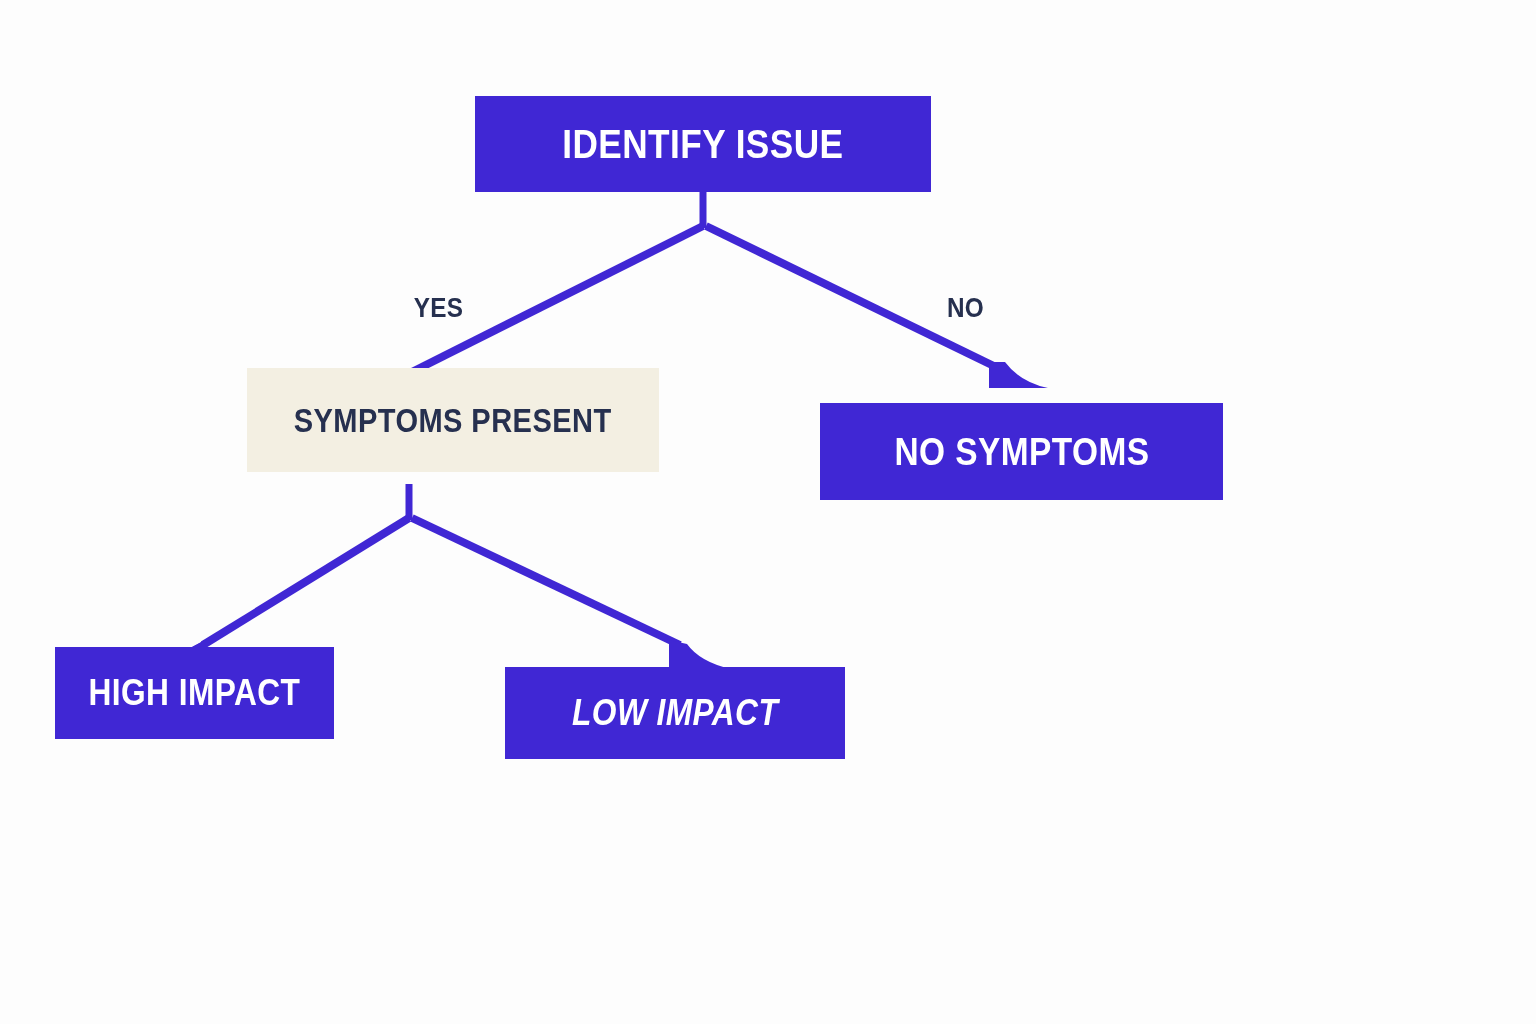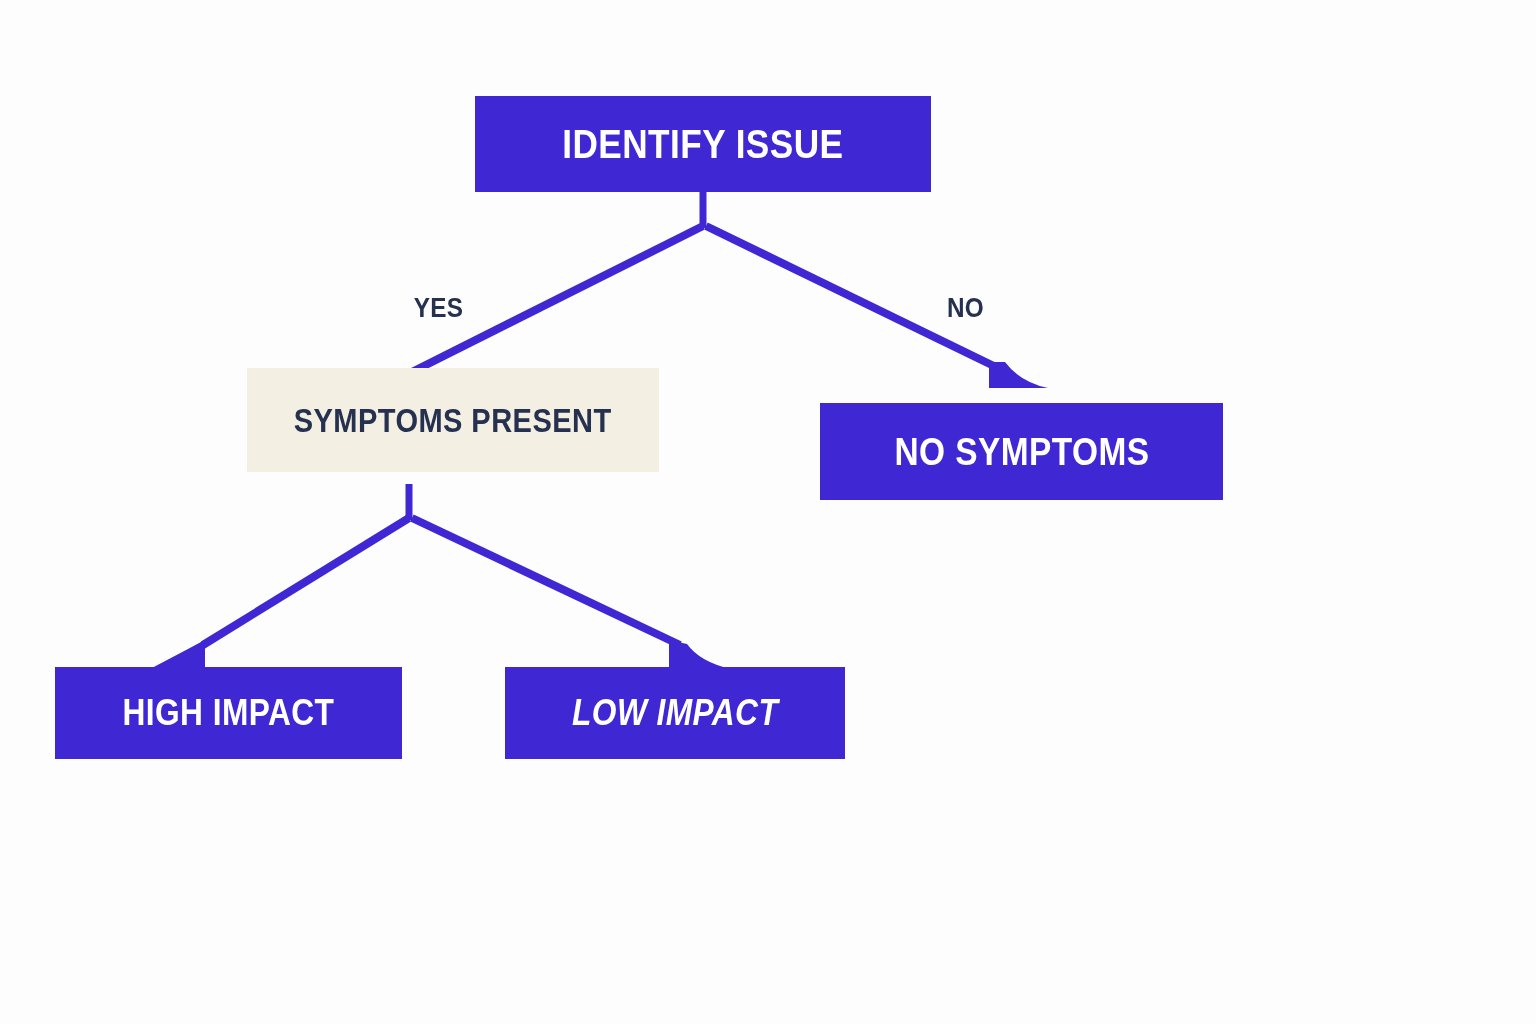--- a/index.html
+++ b/index.html
@@ -101,21 +101,21 @@
   </div>
 
   <div class="node cream" style="left:199px; top:368px; width:412px; height:104px;margin-left:48px;">
     <span class="node-label" style="font-size:33px;">SYMPTOMS PRESENT</span>
   </div>
 
   <div class="node filled" style="left:801px; top:403px; width:403px; height:97px;margin-left:19px;">
     <span class="node-label" style="font-size:38px;">NO SYMPTOMS</span>
   </div>
 
-  <div class="node filled" style="left:55px; top:667px; width:347px; height:92px;">
+  <div class="node filled" style="left:55px; top:647px; width:279px; height:92px;">
     <span class="node-label" style="font-size:36px;">HIGH IMPACT</span>
   </div>
 
   <div class="node filled" style="left:505px; top:667px; width:340px; height:92px;font-style:italic;">
     <span class="node-label" style="font-size:36px;">LOW IMPACT</span>
   </div>
 
   <div class="edge-label" style="left:411px; top:293px; font-size:27px;">YES</div>
 
   <div class="edge-label" style="left:945px; top:293px; font-size:27px;">NO</div>

